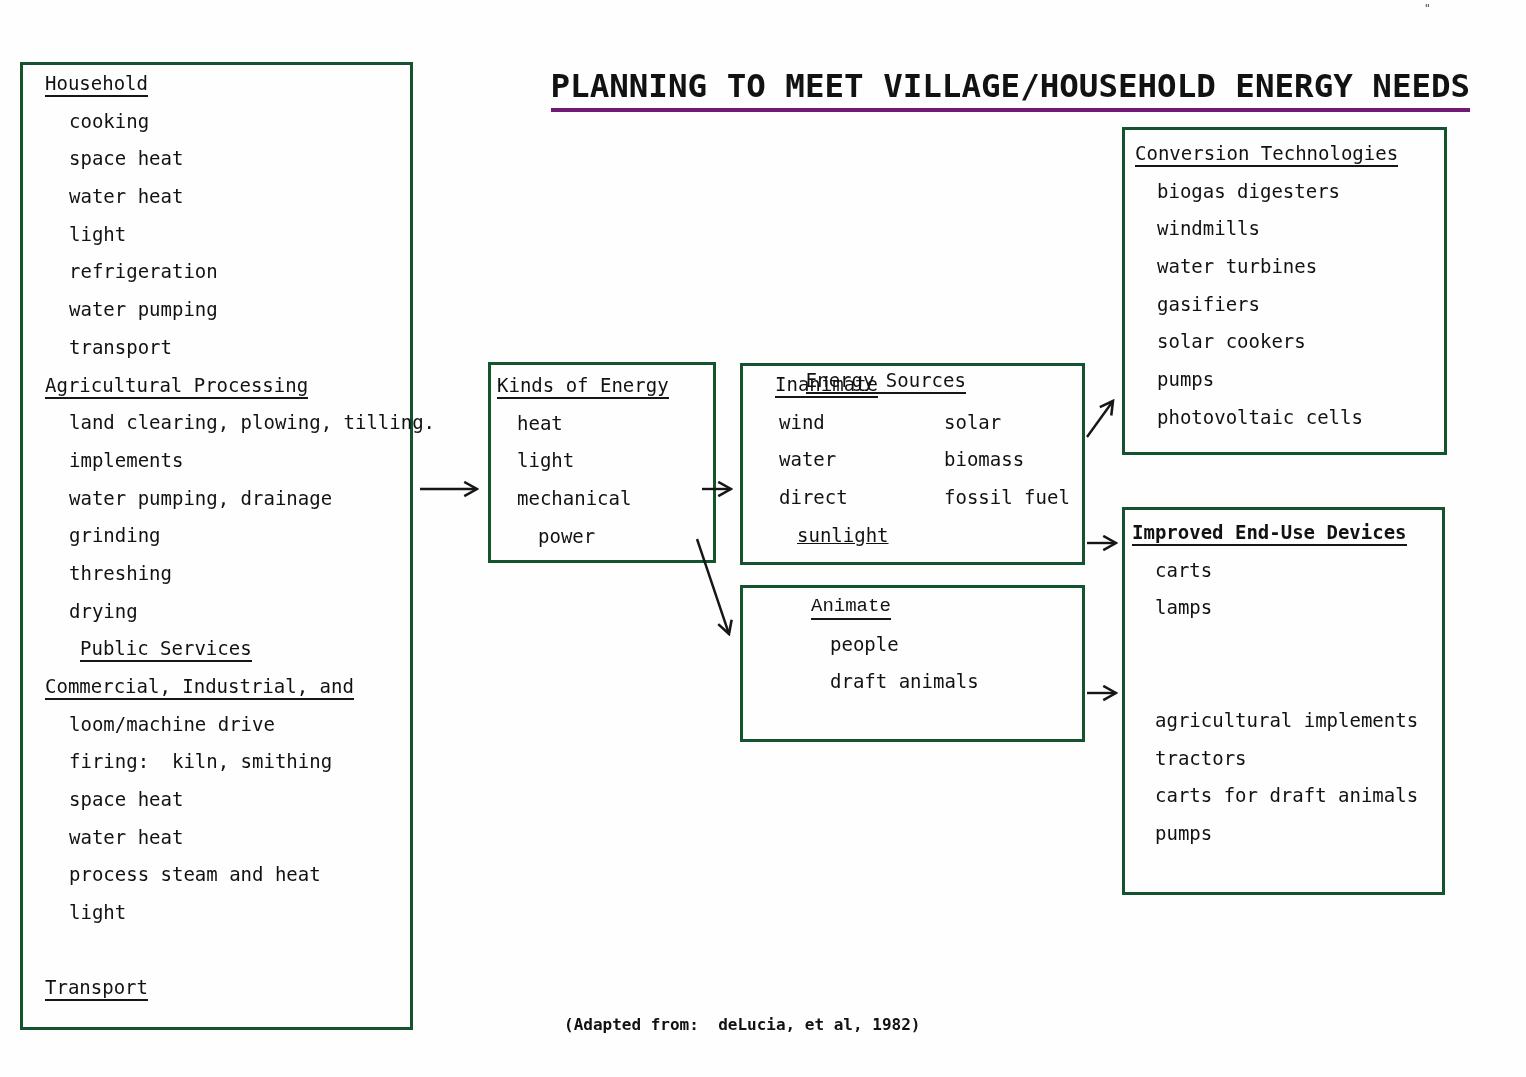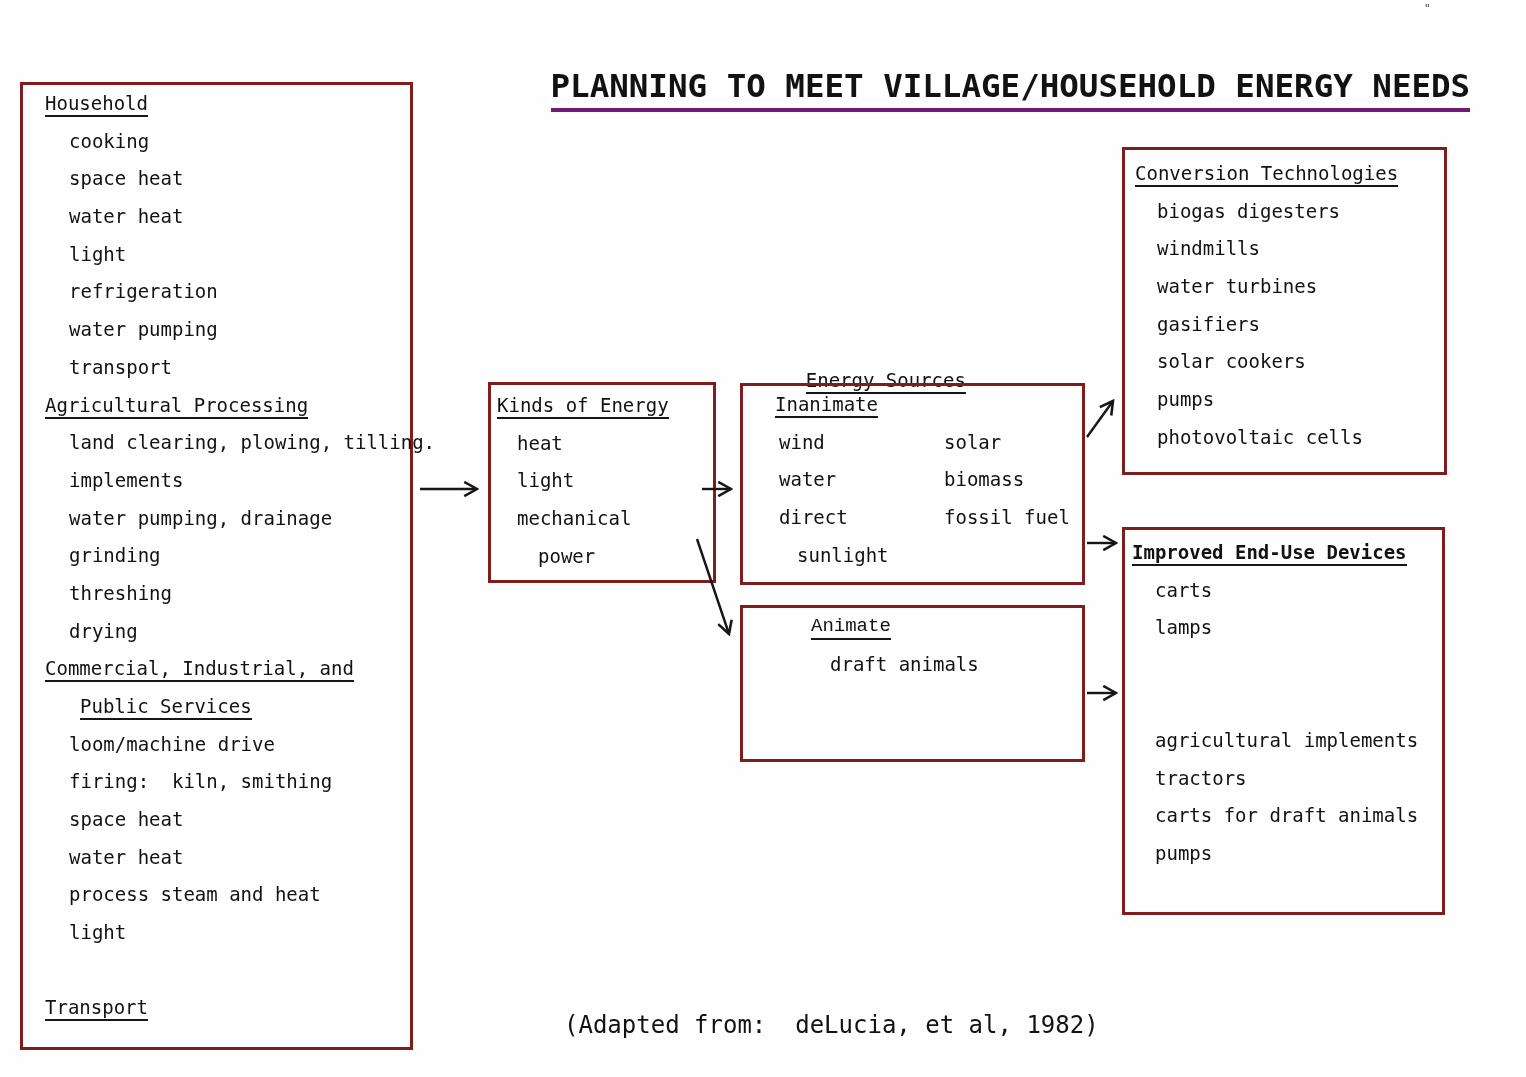--- a/index.html
+++ b/index.html
@@ -4,21 +4,21 @@
 <style>
   html,body { margin:0; padding:0; background:#e8e8e8; }
   .canvas {
     position:relative; width:1526px; height:1077px; background:#fefefe;
     font-family:"DejaVu Sans Mono","Liberation Mono",monospace;
     color:#121212; overflow:hidden;
     --lh:37.7px;
   }
   .line { height:var(--lh); line-height:var(--lh); white-space:pre; font-size:19px; }
   .u { border-bottom:2px solid #161616; padding-bottom:1px; }
-  .box { position:absolute; box-sizing:border-box; border:3px solid #7f1d1d; background:transparent;margin-top:20px; }
+  .box { position:absolute; box-sizing:border-box; border:3px solid #14532d; background:transparent; }
 
   .title-wrap { position:absolute; left:512px; top:26px; height:40px; line-height:40px; white-space:pre; }
   .title-wrap span { font-size:32.5px; font-weight:bold; letter-spacing:0px;
                      border-bottom:4px solid #701a75; padding-bottom:3px; }
 
   .speck { position:absolute; left:1424px; top:2px; font-size:11px; color:#444; }
 
   
   .needs { left:20px; top:62px; width:393px; height:968px; }
   .needs .h  { padding-left:22px; }
@@ -34,40 +34,40 @@
 
   
   .es-label { position:absolute; left:760px; top:324px; }
 
   
   .inan { left:740px; top:363px; width:345px; height:202px; }
   .inan .h { padding-left:32px; }
   .inan .col { position:absolute; top:37.7px; }
   .inan .colL { left:36px; }
   .inan .colR { left:201px; }
-  .inan .i2 { padding-left:18px; }
+  .inan .i2 { padding-left:18px;text-decoration:underline; }
 
   
   .anim { left:740px; top:585px; width:345px; height:157px; }
   .anim .h { padding-left:68px;font-family:Liberation Mono, monospace; }
   .anim .i { padding-left:87px; }
 
   
   .conv { left:1122px; top:127px; width:325px; height:328px; padding-top:5px; }
   .conv .h { padding-left:10px; }
   .conv .i { padding-left:32px; }
 
   
   .ieu { left:1122px; top:507px; width:323px; height:388px; padding-top:4px; }
   .ieu .h { padding-left:7px;font-weight:bold; }
   .ieu .i { padding-left:30px; }
   .ieu .gap-top { margin-top:75px; }
 
   .caption { position:absolute; left:564px; top:1006px; height:38px; line-height:38px;
-             font-size:24px; white-space:pre; }
+             font-size:16px; white-space:pre;font-weight:bold; }
 
   svg.arrows { position:absolute; left:0; top:0; width:1526px; height:1077px; pointer-events:none; }
   svg.arrows line { stroke:#161616; stroke-width:2.4; }
 </style>
 </head>
 <body>
 
 <div class="canvas">
 
   <div class="speck">"</div>
@@ -87,22 +87,22 @@
     <div class="line i">transport</div>
 
     <div class="line h"><span class="u">Agricultural Processing</span></div>
     <div class="line i">land clearing, plowing, tilling.</div>
     <div class="line i">implements</div>
     <div class="line i">water pumping, drainage</div>
     <div class="line i">grinding</div>
     <div class="line i">threshing</div>
     <div class="line i">drying</div>
 
+    <div class="line h2"><span class="u">Public Services</span></div>
     <div class="line h"><span class="u">Commercial, Industrial, and</span></div>
-    <div class="line h2"><span class="u">Public Services</span></div>
     <div class="line i">loom/machine drive</div>
     <div class="line i">firing:  kiln, smithing</div>
     <div class="line i">space heat</div>
     <div class="line i">water heat</div>
     <div class="line i">process steam and heat</div>
     <div class="line i">light</div>
 
     <div class="line h gap-top"><span class="u">Transport</span></div>
   </div>
 
@@ -128,20 +128,21 @@
     </div>
     <div class="col colR">
       <div class="line">solar</div>
       <div class="line">biomass</div>
       <div class="line">fossil fuel</div>
     </div>
   </div>
 
   <div class="box anim">
     <div class="line h"><span class="u">Animate</span></div>
+    <div class="line i">people</div>
     <div class="line i">draft animals</div>
   </div>
 
   <div class="box conv">
     <div class="line h"><span class="u">Conversion Technologies</span></div>
     <div class="line i">biogas digesters</div>
     <div class="line i">windmills</div>
     <div class="line i">water turbines</div>
     <div class="line i">gasifiers</div>
     <div class="line i">solar cookers</div>

